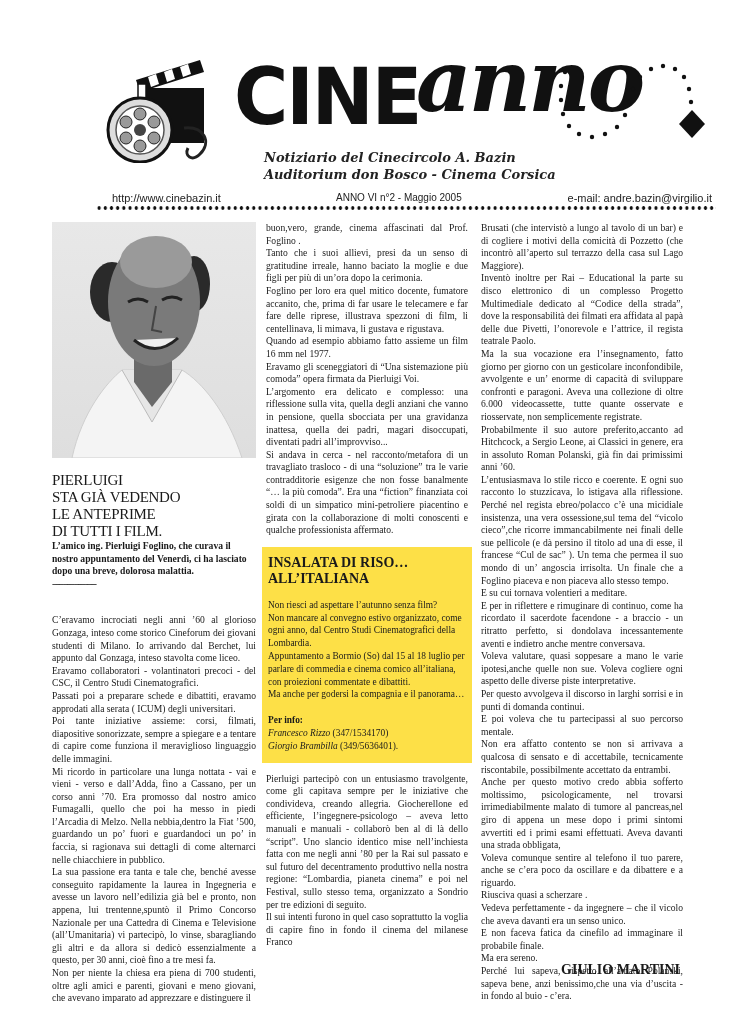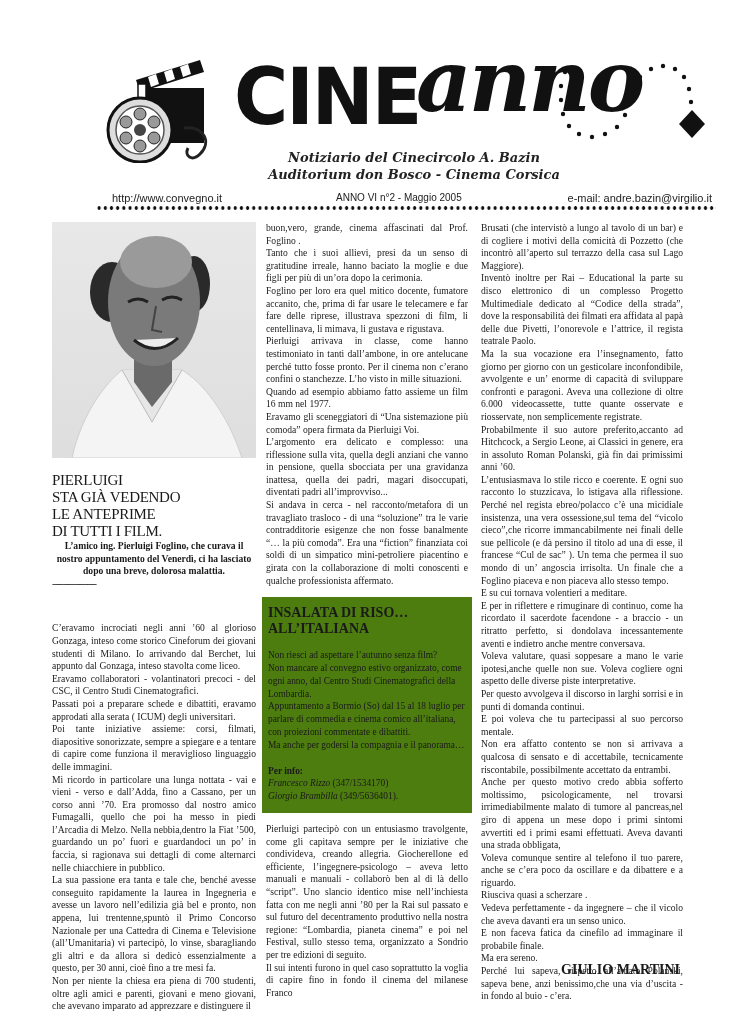--- a/index.html
+++ b/index.html
@@ -9,21 +9,21 @@
   
   .masthead { position: absolute; left: 4px; top: 0; width: 732px; height: 218px; margin-left: 30px; }
   .logo-art { position: absolute; left: 70px; top: 58px; width: 120px; height: 105px; }
   .logo-cine { position: absolute; left: 200px; top: 60px; font-family: "DejaVu Sans", sans-serif;
                font-weight: bold; font-size: 74px; letter-spacing: -2px; line-height: 1;
                color: #111; transform: scaleY(1.05); }
   .logo-filo { position: absolute; left: 382px; top: 38px; font-family: "DejaVu Serif", serif;
                font-style: italic; font-weight: bold; font-size: 86px; line-height: 1; color: #111;
                letter-spacing: -3px; }
   .dots-curve { position: absolute; left: 505px; top: 60px; width: 180px; height: 100px; }
-  .tagline { position: absolute; left: 230px; width: 300px; text-align: center;
+  .tagline { position: absolute; left: 230px; width: 300px; text-align: left;
              font-family: "DejaVu Serif", serif; font-style: italic; font-weight: bold;
              font-size: 13px; color: #222; }
   .tagline.l1 { top: 150px; }
   .tagline.l2 { top: 167px; }
   .infobar { position: absolute; left: 72px; top: 192px; width: 606px; height: 14px;
              font-family: "Liberation Sans", sans-serif; font-size: 11px; color: #222; }
   .infobar .url { position: absolute; left: 6px; top: 0; }
   .infobar .issue { position: absolute; left: 230px; top: 0; font-size: 10px; }
   .infobar .email { position: absolute; right: 0; top: 0; }
   .dotline { position: absolute; left: 62px; top: 205px; width: 620px; height: 6px;
@@ -36,25 +36,25 @@
   .col1 { left: 52px; width: 204px; }
   .col2 { left: 266px; width: 202px; }
   .col3 { left: 481px; width: 202px; }
 
   .photo { width: 204px; height: 236px; background: linear-gradient(180deg,#e8e8e8 0%,#dedede 100%);
            position: relative; overflow: hidden; }
   .photo svg { position: absolute; left: 0; top: 0; }
 
   .headline { font-family: "Liberation Serif", serif; font-size: 15px; line-height: 17px;
               text-align: left; margin-top: 14px; letter-spacing: -0.3px; }
-  .lead { font-weight: bold; font-size: 9.6px; line-height: 12.6px; margin-top: 10px; text-align: center; }
+  .lead { font-weight: bold; font-size: 9.6px; line-height: 12.6px; margin-top: 10px; text-align: left; }
   .sep { margin-top: 0; letter-spacing: -1px; }
-  .body1 { margin-top: 32px; }
-
-  .box { background: #4d7c0f; margin: 10px -4px 0 -4px; padding: 8px 6px 10px 6px; text-align: left; }
+  .body1 { margin-top: 24px; }
+
+  .box { background: #fde047; margin: 10px -4px 0 -4px; padding: 8px 6px 10px 6px; text-align: left; }
   .box-title { font-weight: bold; font-size: 14px; line-height: 16px; }
   .box-body { margin-top: 12px; font-size: 9.4px; line-height: 12.8px; }
   .box-info { margin-top: 13px; font-size: 9.4px; line-height: 12.8px; }
   .box-info b { font-weight: bold; text-align: right; }
   .box-info i { font-style: italic; }
   .after-box { margin-top: 10px; }
 
   .signature { position: absolute; right: 52px; top: 962px; font-weight: bold; font-size: 14px; }
 </style>
 </head>
@@ -110,21 +110,21 @@
         <circle cx="150" cy="29" r="2.2"></circle>
       <circle cx="152" cy="42" r="2.2"></circle>
     </g>
     <polygon points="153,50 166,64 153,78 140,64" fill="#111"></polygon>
   </svg>
 
   <div class="tagline l1">Notiziario del Cinecircolo  A. Bazin</div>
   <div class="tagline l2">Auditorium don Bosco - Cinema Corsica</div>
 
   <div class="infobar">
-    <span class="url">http://www.convegno.it</span>
+    <span class="url">http://www.cinebazin.it</span>
     <span class="issue">ANNO VI n°2 - Maggio 2005</span>
     <span class="email">e-mail: andre.bazin@virgilio.it</span>
   </div>
   <div class="dotline"></div>
 </div>
 
 <div class="col col1">
   <div class="photo" title="Portrait of Pierluigi Foglino">
     <svg width="204" height="236" viewBox="0 0 204 236">
 
@@ -166,21 +166,20 @@
     <p>Mi ricordo in particolare una lunga nottata - vai e vieni - verso e dall’Adda, fino a Cassano, per un corso anni ’70. Era promosso dal nostro amico Fumagalli, quello che poi ha messo in piedi l’Arcadia di Melzo. Nella nebbia,dentro la Fiat ’500, guardando un po’ fuori e guardandoci un po’ in faccia, si ragionava sui dettagli di come alternarci nelle chiacchiere in pubblico.</p>
     <p>La sua passione era tanta e tale che, benché avesse conseguito rapidamente la laurea in Ingegneria e avesse un lavoro nell’edilizia già bel e pronto, non appena, lui trentenne,spuntò il Primo Concorso Nazionale per una Cattedra di Cinema e Televisione (all’Umanitaria) vi partecipò, lo vinse, sbaragliando gli altri e da allora si dedicò essenzialmente a questo, per 30 anni, cioè fino a tre mesi fa.</p>
     <p>Non per niente la chiesa era piena di 700 studenti, oltre agli amici e parenti, giovani e meno giovani, che avevano imparato ad apprezzare e distinguere il</p>
   </div>
 </div>
 
 <div class="col col2">
   <p>buon,vero, grande, cinema affascinati dal Prof. Foglino .</p>
   <p>Tanto che i suoi allievi, presi da un senso di gratitudine irreale, hanno baciato la moglie e due figli per più di un’ora dopo la cerimonia.</p>
   <p>Foglino per loro era quel mitico docente, fumatore accanito, che, prima di far usare le telecamere e far fare delle riprese, illustrava spezzoni di film, li centellinava, li mimava, li gustava e rigustava.</p>
-  <p>Pierluigi arrivava in classe, come hanno testimoniato in tanti dall’ambone, in ore antelucane perché tutto fosse pronto. Per il cinema non c’erano confini o stanchezze. L’ho visto in mille situazioni.</p>
   <p>Quando ad esempio abbiamo fatto assieme un film 16 mm nel 1977.</p>
   <p>Eravamo gli sceneggiatori di “Una sistemazione più comoda” opera firmata da Pierluigi Voi.</p>
   <p>L’argomento era delicato e complesso: una riflessione sulla vita, quella degli anziani che vanno in pensione, quella sbocciata per una gravidanza inattesa, quella dei padri, magari disoccupati, diventati padri all’improvviso...</p>
   <p>Si andava in cerca - nel racconto/metafora di un travagliato trasloco - di una “soluzione” tra le varie contradditorie esigenze che non fosse banalmente “… la più comoda”. Era una “fiction” finanziata coi soldi di un simpatico mini-petroliere piacentino e girata con la collaborazione di molti conoscenti e qualche professionista affermato.</p>
 
   <div class="box">
     <div class="box-title">
       <div>INSALATA DI RISO…</div>
       <div>ALL’ITALIANA</div>
     </div>

